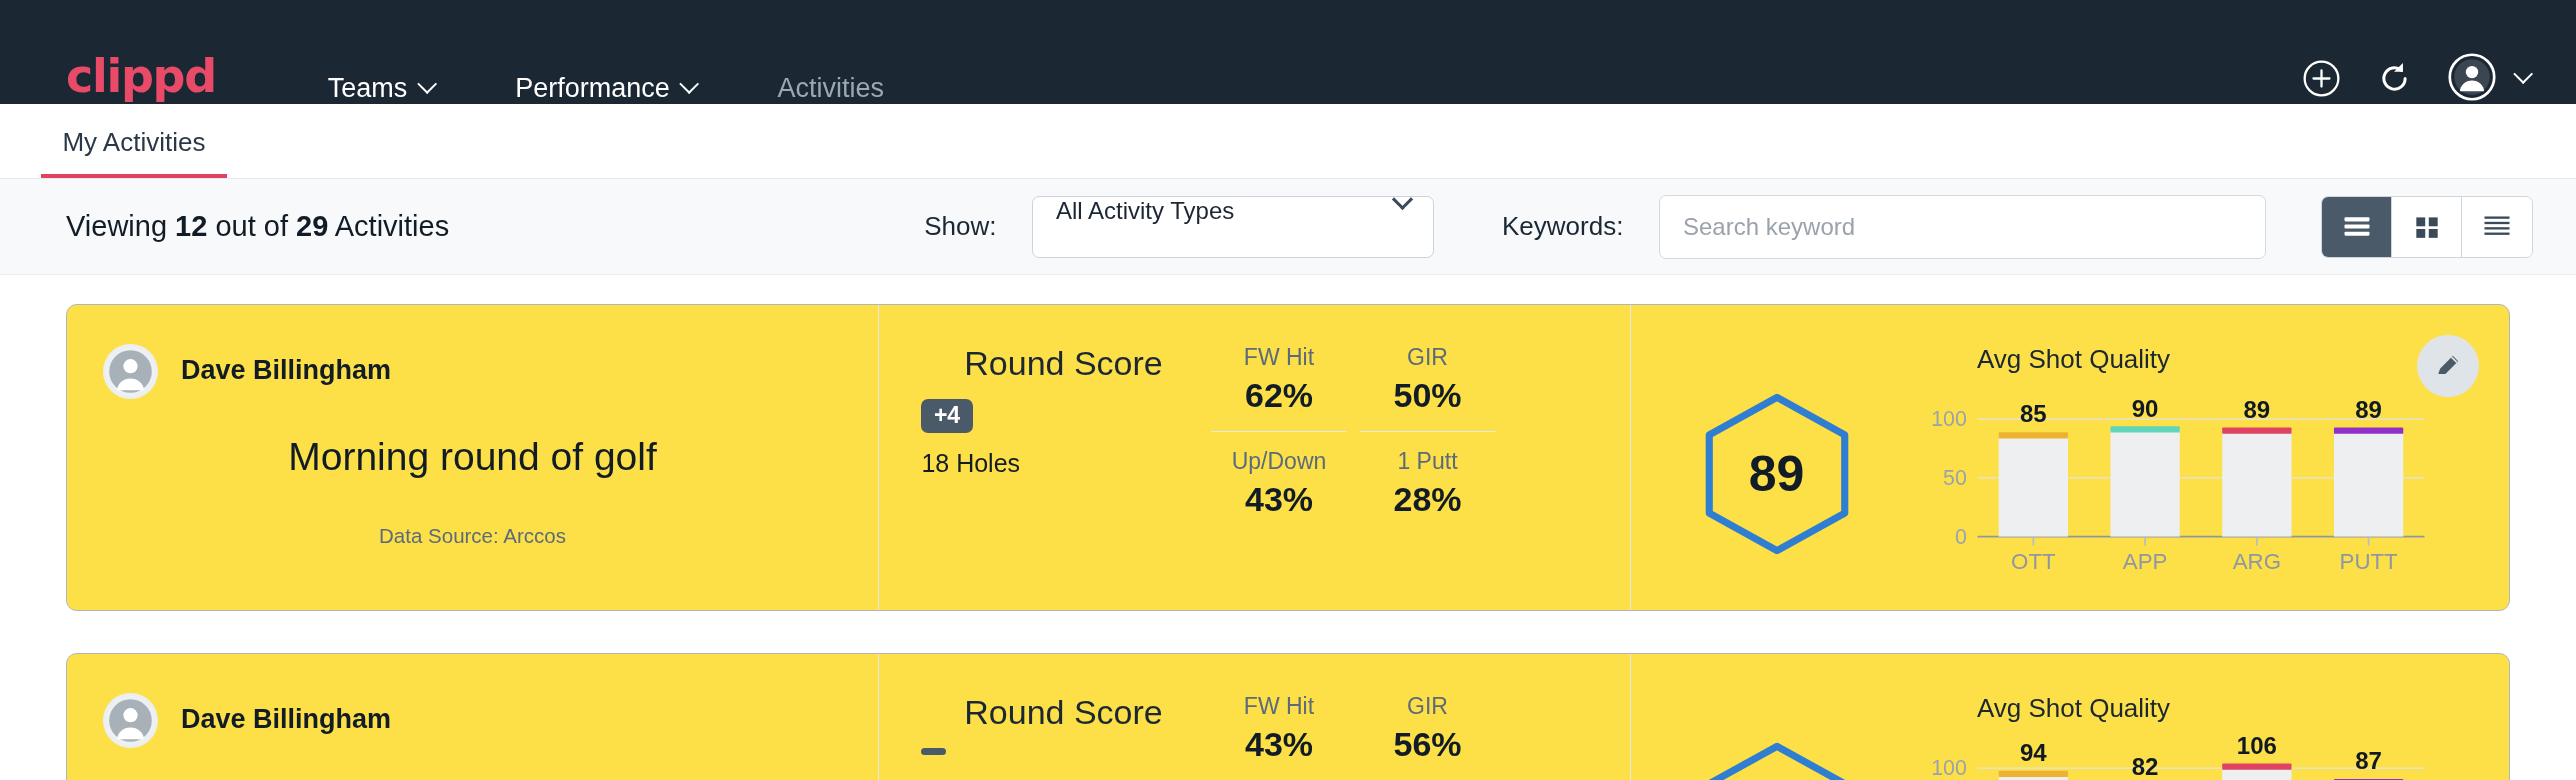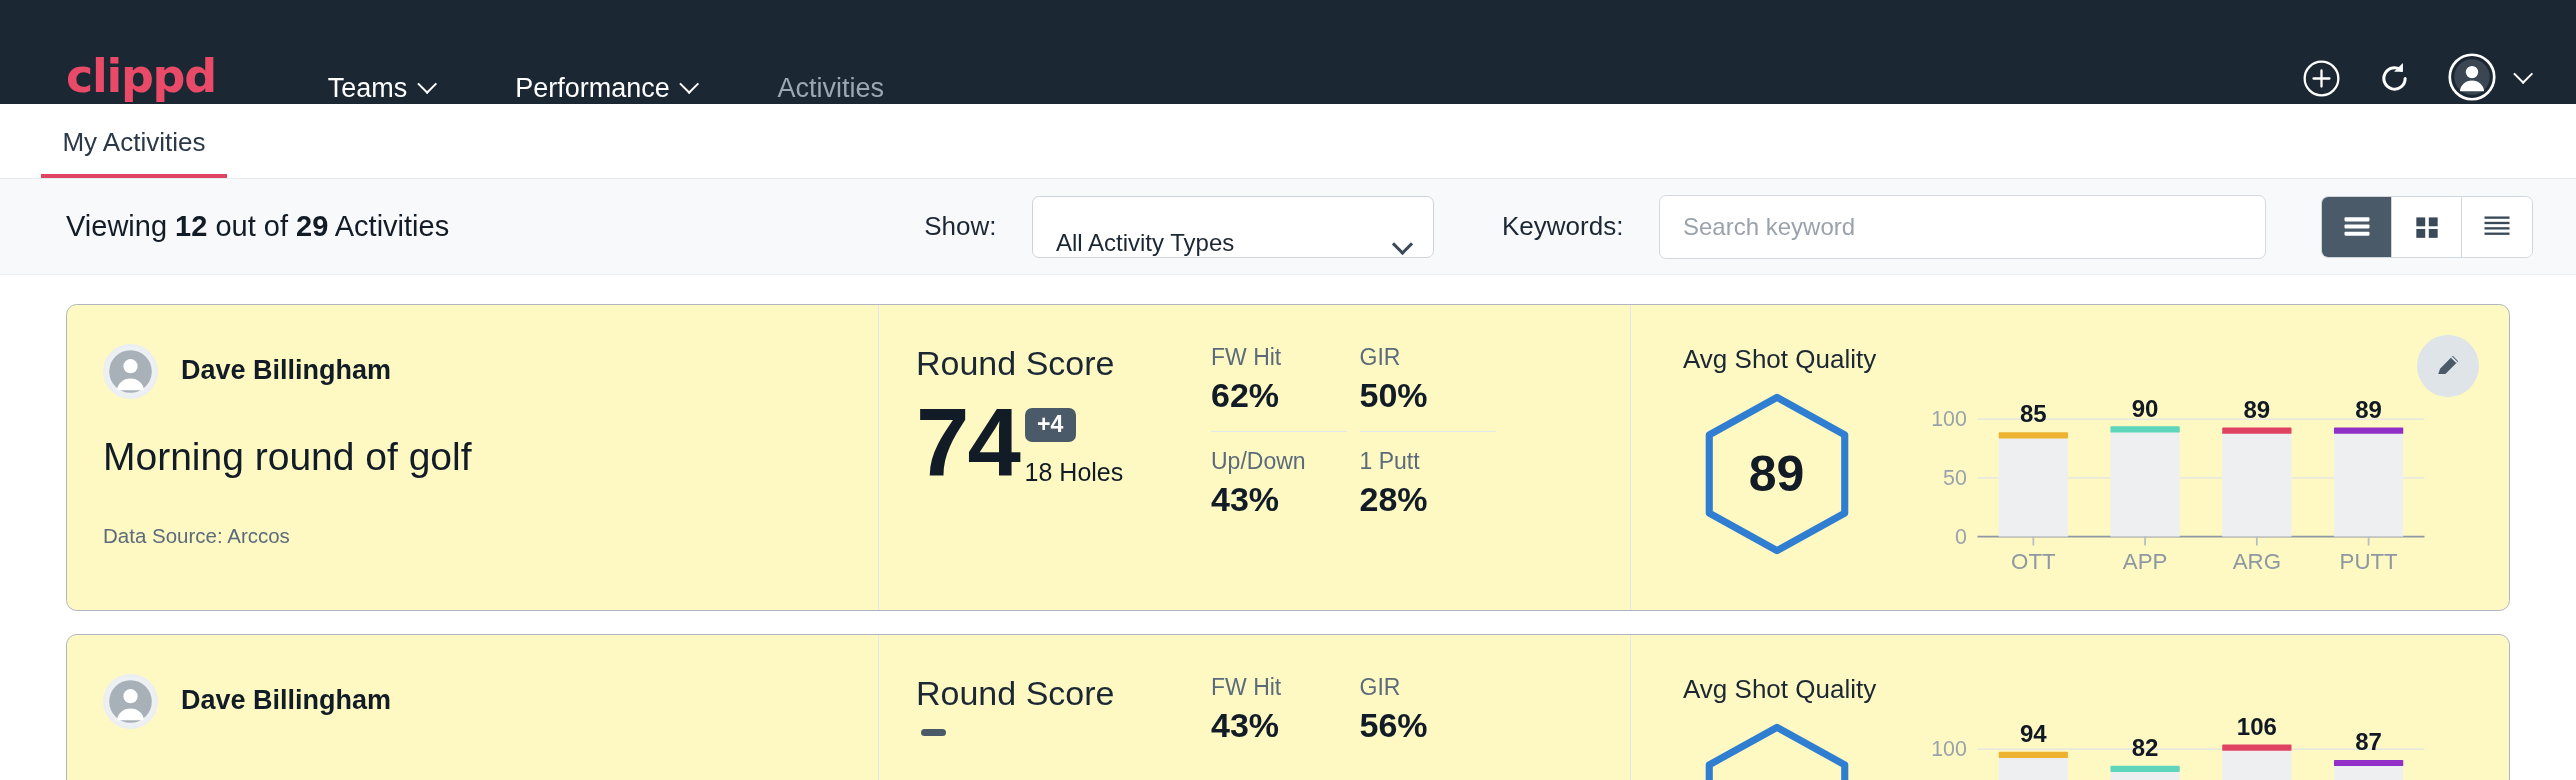--- a/index.html
+++ b/index.html
@@ -95,21 +95,21 @@
     display: flex;
     align-items: center;
     gap: 16px;
   }
   .lbl { font-size: 26px; color: #1b2733; margin-right: 19.6px; }
   .select {
     width: 402px; height: 62px;
     background: #fff;
     border: 0.9px solid #ccd3da;
     border-radius: 7.1px;
-    display: flex; align-items: flex-end;
+    display: flex; align-items: flex-start;
     padding: 0 23px;
     font-size: 24px; color: #1b2733;
     cursor: pointer;
     margin-right: 52px;
   }
   .select .sel-chev {
     margin-left: auto;
     width: 15px; height: 15px;
     border-right: 3.6px solid #3b4a59;
     border-bottom: 3.6px solid #3b4a59;
@@ -146,25 +146,26 @@
     border-right: 0.9px solid #cfd6dc;
   }
   .vt:last-child { border-right: 0; }
   .vt.active { background: #4b5a69; }
 
   
   .cards { padding: 28.6px 66px 0 66px; background: #ffffff; }
   .card {
     border: 0.9px solid #aeb7c0;
     border-radius: 10.7px;
-    background: #fef9c3;
+    background: #fde047;
     display: flex;
     position: relative;
-    margin-bottom: 23px;
+    margin-bottom: 42px;
     min-height: 307px;
+    text-align: center;
   }
   .c-left {
     width: 812px;
     padding: 39px 36px 32px 36px;
     border-right: 0.9px solid #e4e8ec;
   }
   .who { display: flex; align-items: center; gap: 23px; }
   .av {
     width: 55px; height: 55px; border-radius: 50%;
     background: #eceff2;
@@ -333,21 +334,20 @@
           <div class="pname">Dave Billingham</div>
         </span>
       </div>
       <div class="ctitle">Morning round of golf</div>
       <div class="csrc">Data Source: Arccos</div>
     </div>
 
     <div class="c-score">
       <div class="sec-h">Round Score</div>
       <div class="score-row">
-        <div class="score-num">74</div>
         <div class="score-side">
           <span class="badge">+4</span>
           <span class="holes">18 Holes</span>
         </div>
       </div>
     </div>
 
     <div class="c-stats">
       <div class="statcol">
         <div class="stat-lbl">FW Hit</div>

